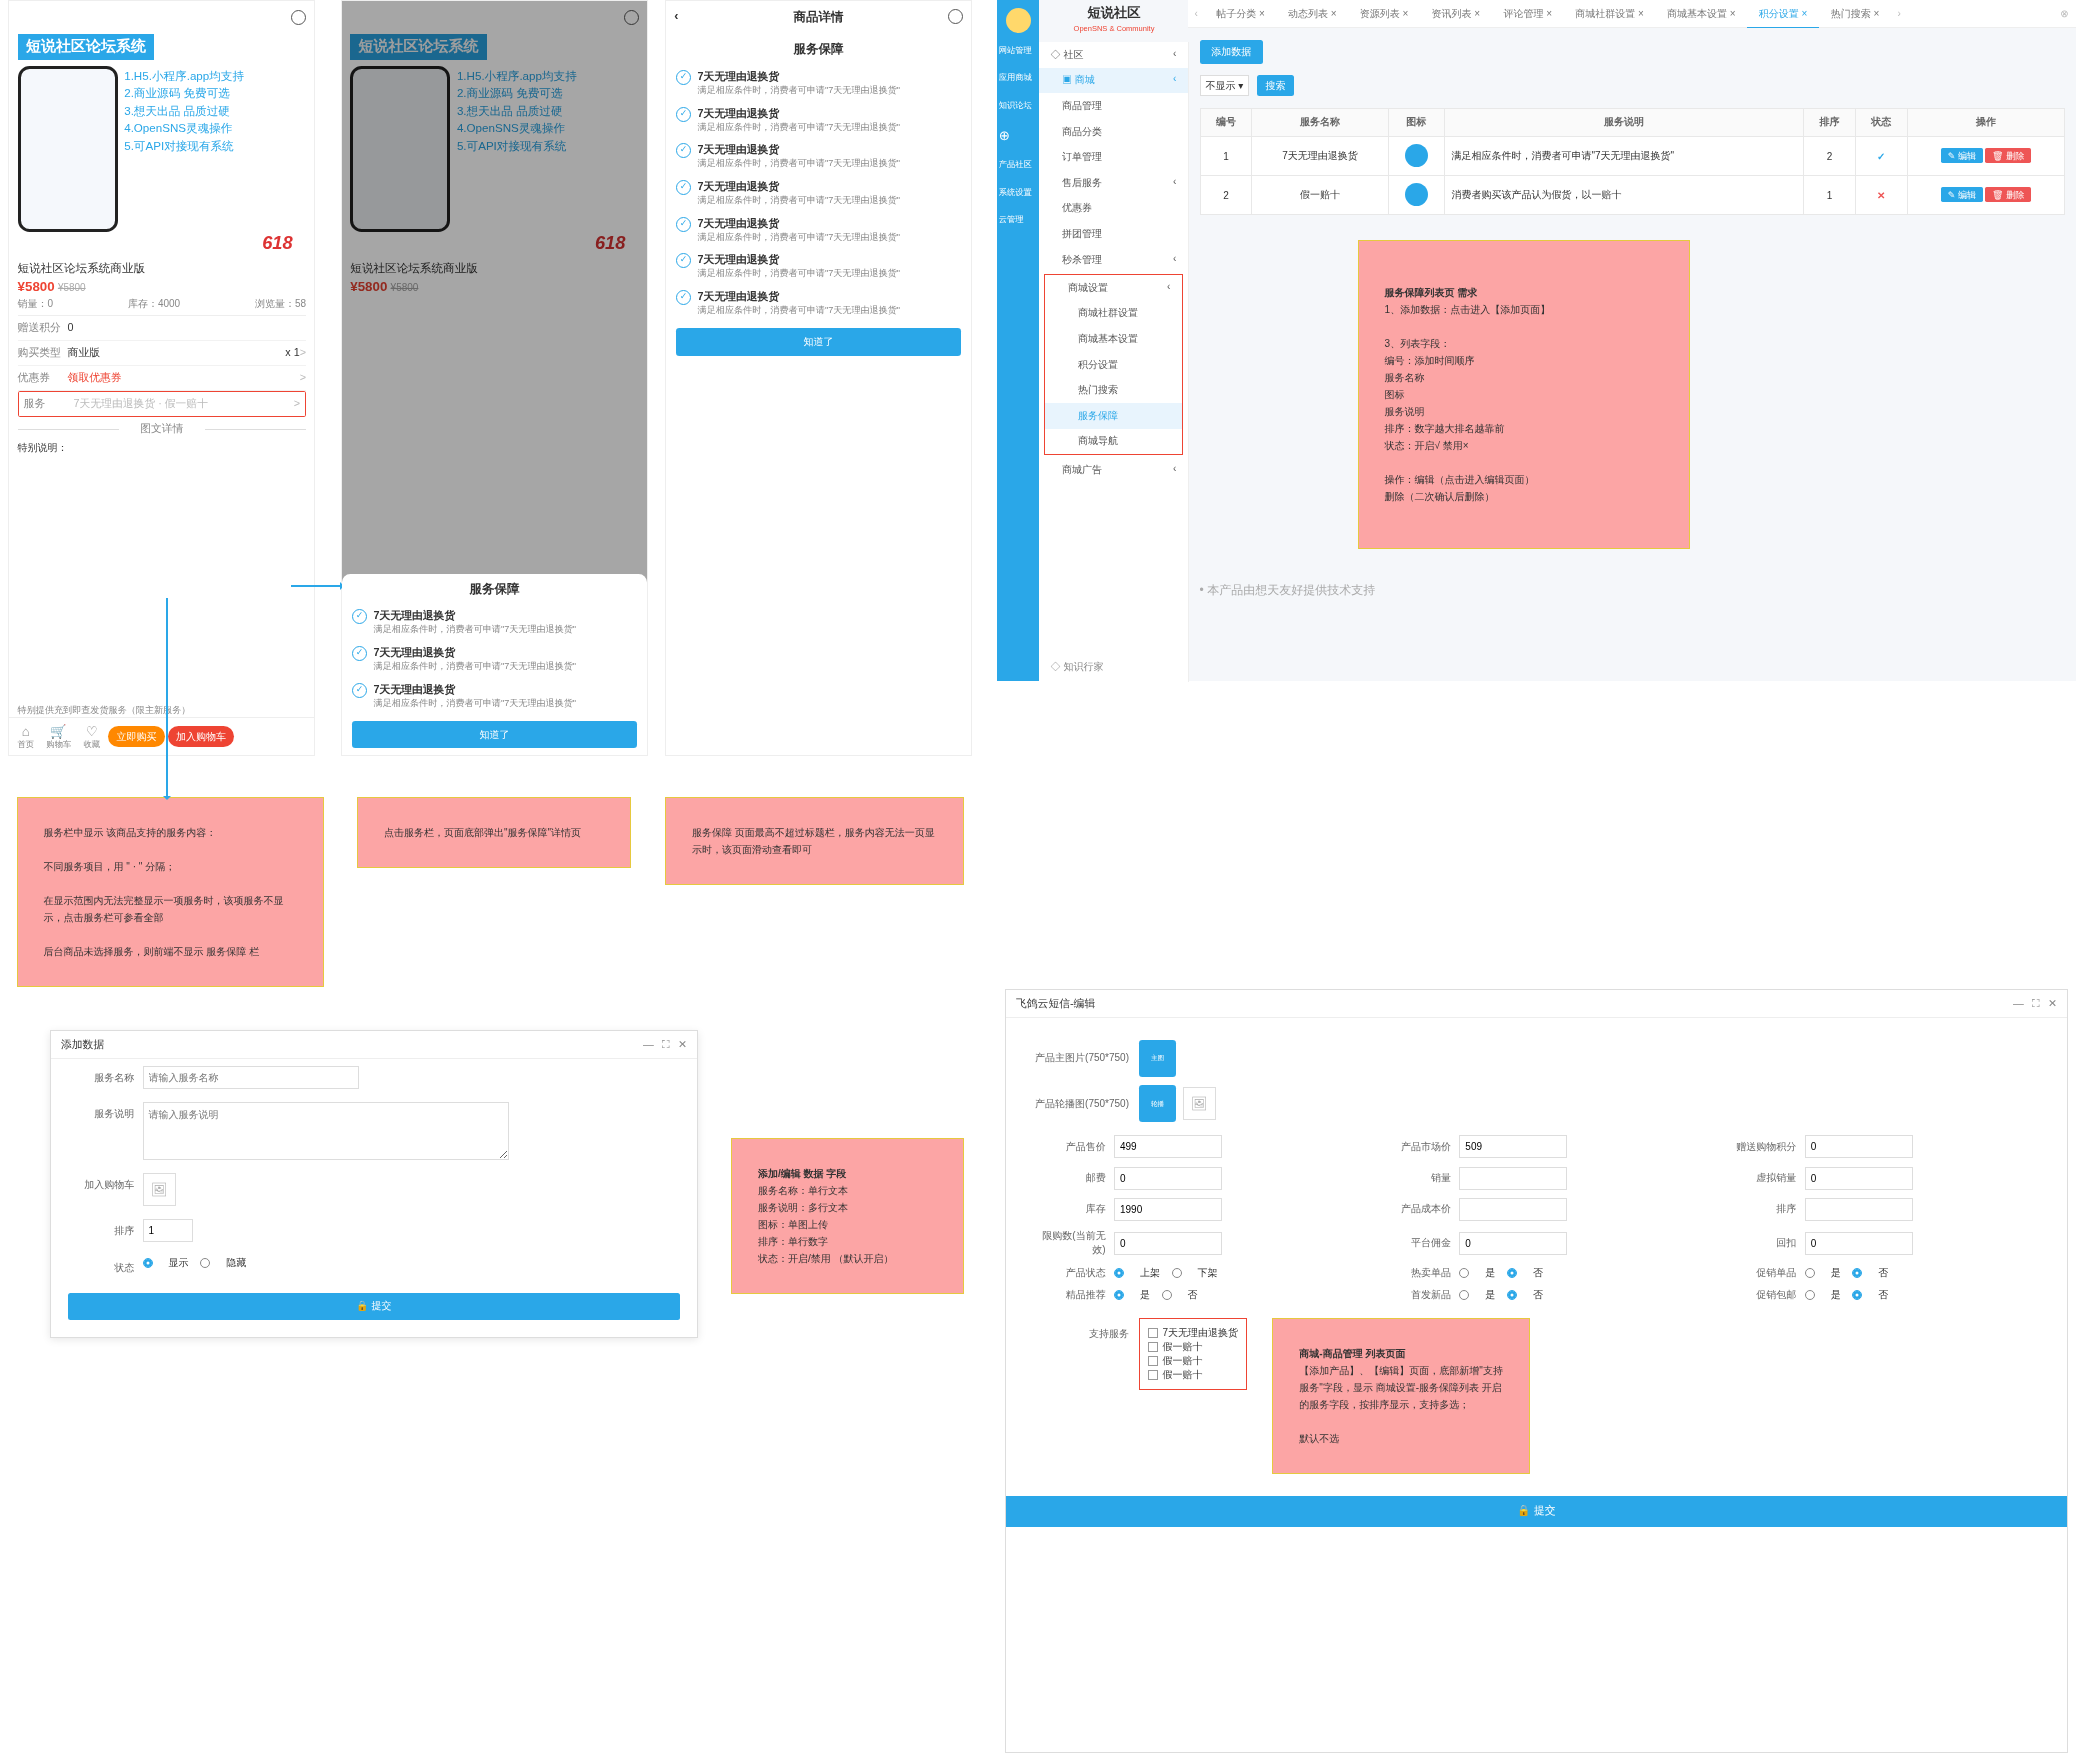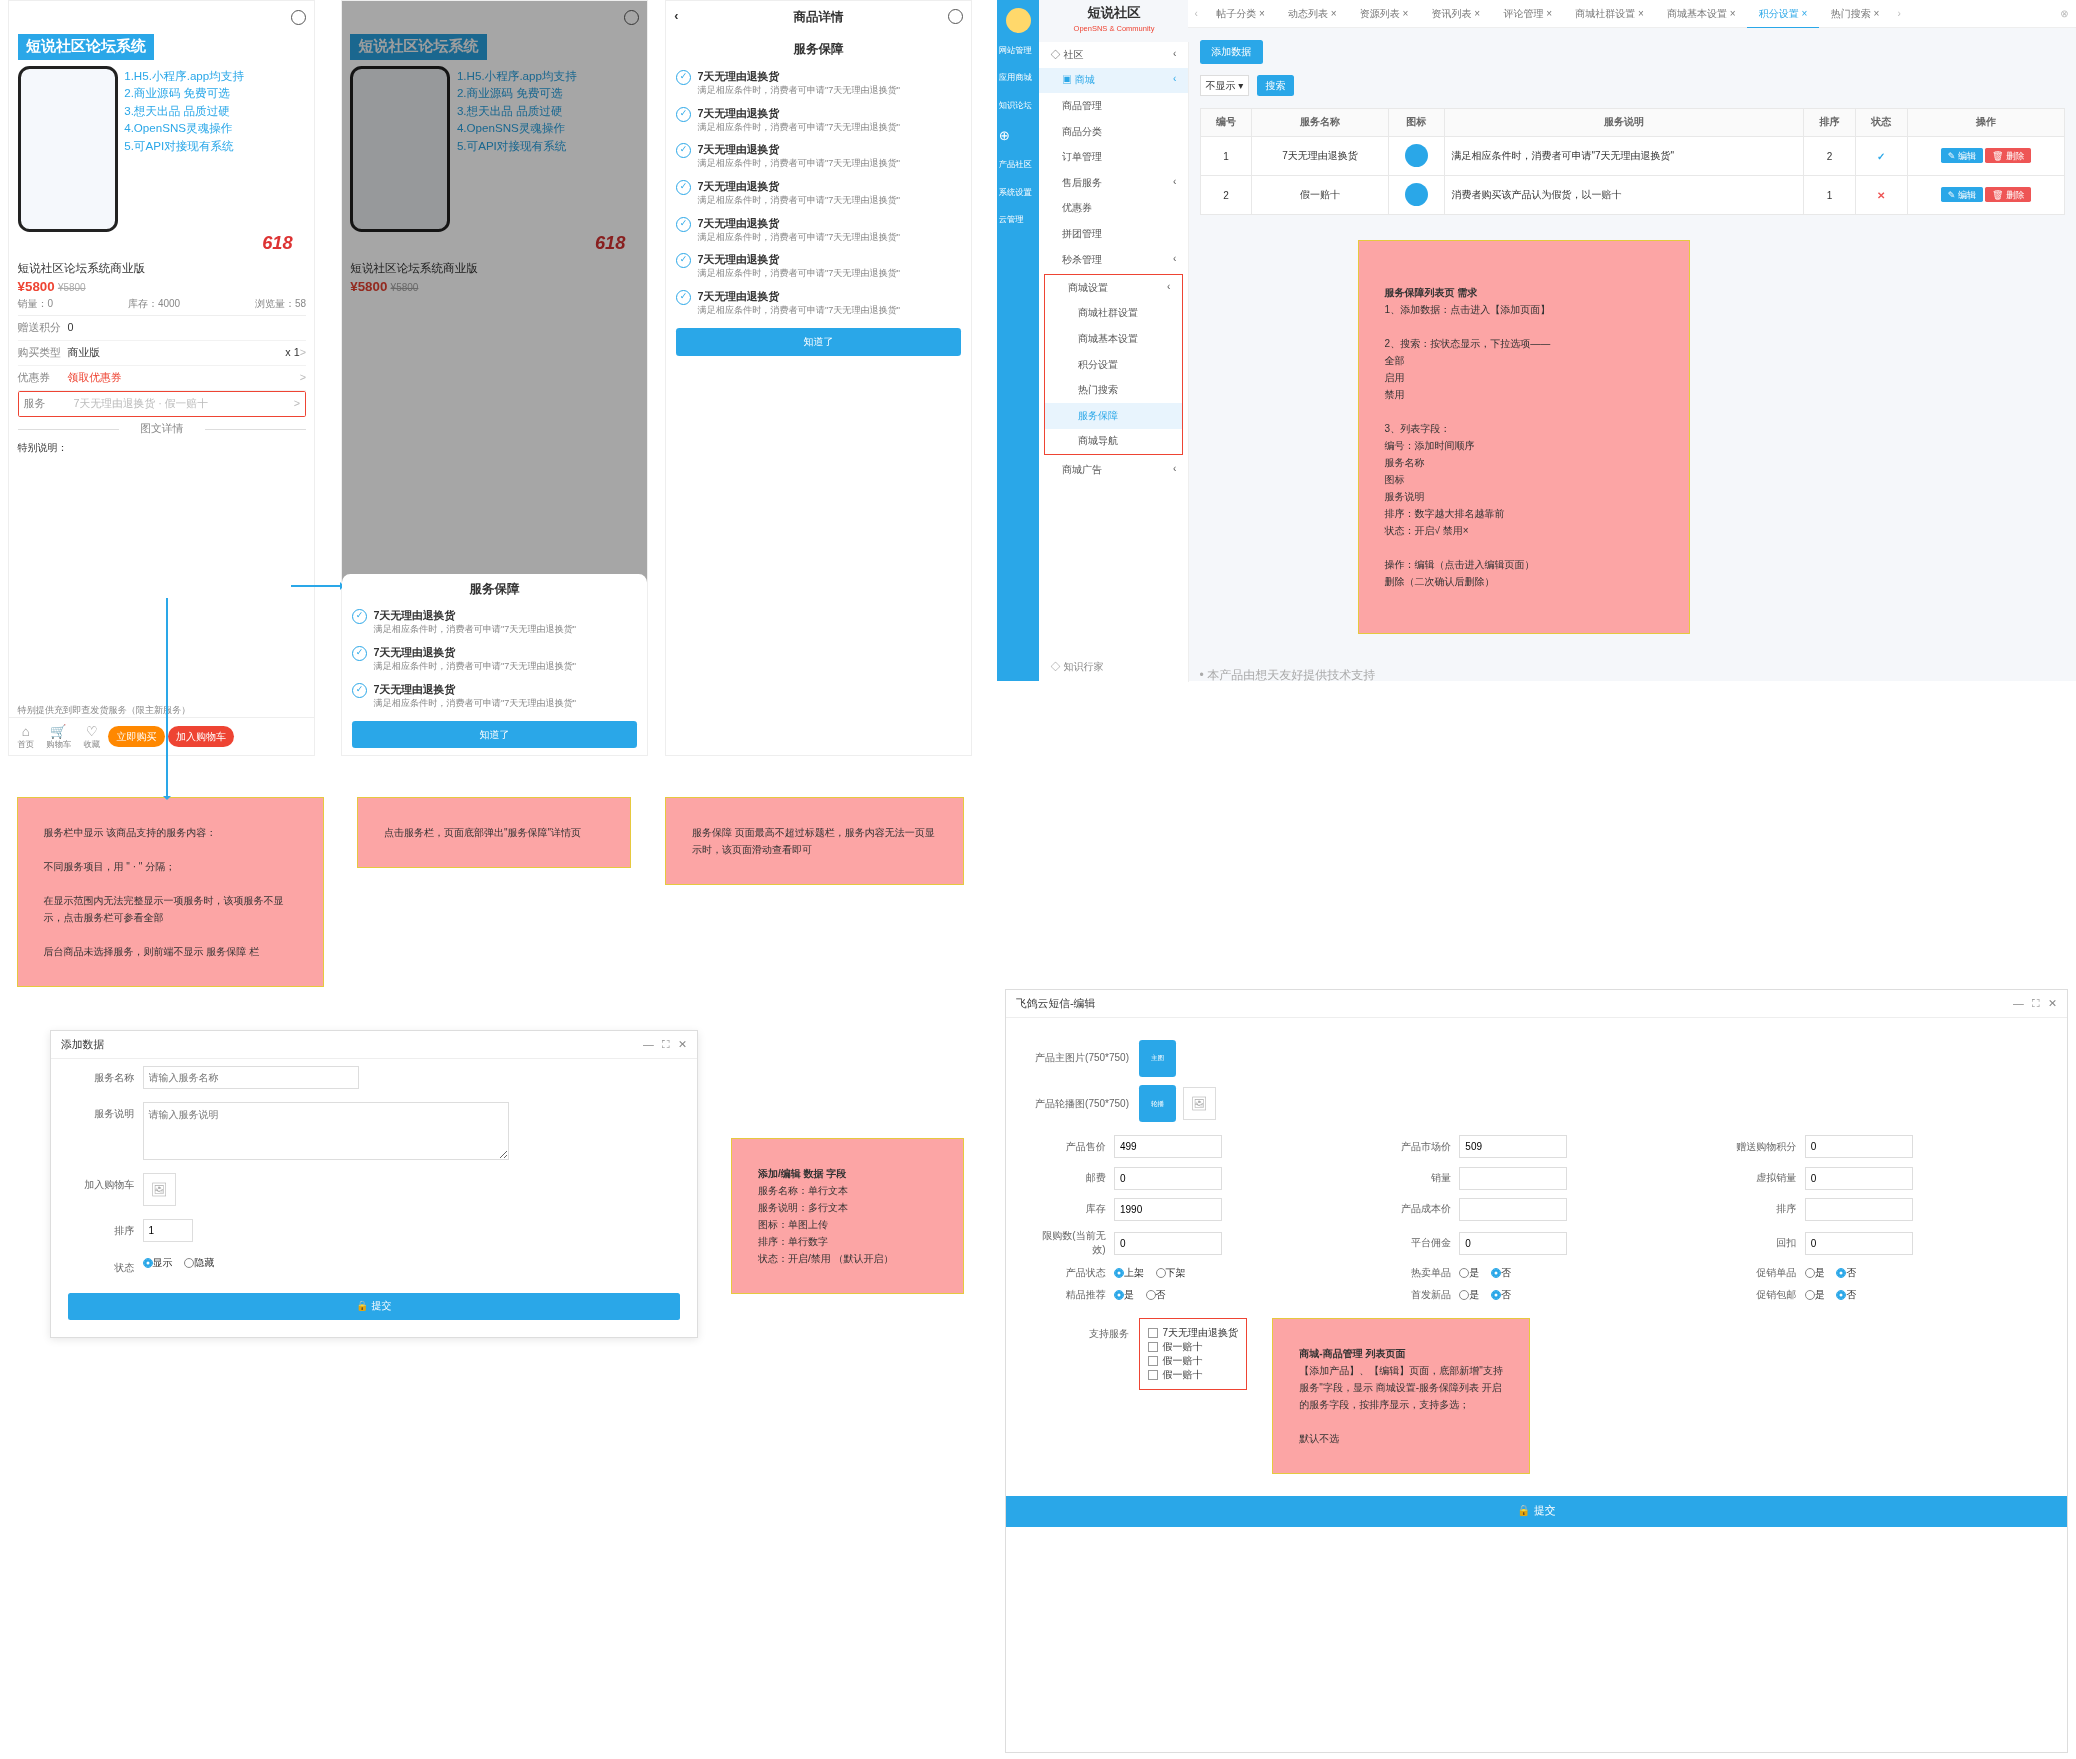--- a/index.html
+++ b/index.html
@@ -81,21 +81,21 @@
 
 .dlg-wrap{position:absolute;left:50px;top:1030px;width:648px;background:#fff;border:0.8px solid #ddd;box-shadow:0 1.7px 8.3px rgba(0,0,0,.1)}
 .dlg-head{display:flex;justify-content:space-between;padding:6.6px 10px;border-bottom:0.8px solid #eee;font-size:10.8px}
 .dlg-ctrl{display:flex;gap:8.3px;color:#888}
 .frm-row{display:flex;align-items:flex-start;padding:6.6px 16.6px}
 .frm-row .lbl{width:75px;text-align:right;color:#666;padding-top:5px;padding-right:8.3px}
 .inp{border:0.8px solid #ddd;padding:5px;font-size:10px}
 .inp.w1{width:216px}
 .ta{width:366px;height:58px}
 .img-up{width:33px;height:33px;border:0.8px solid #ddd;display:flex;align-items:center;justify-content:center;color:#aaa;font-size:13.3px}
-.radio{display:inline-flex;align-items:center;gap:0;margin-right:11.6px}
+.radio{display:inline-flex;align-items:center;gap:16px;margin-right:11.6px}
 .radio .d{width:10px;height:10px;border-radius:50%;border:0.8px solid #888;display:inline-block}
 .radio.on .d{border-color:#2aa7e8;box-shadow:inset 0 0 0 2.5px #2aa7e8}
 .submit{background:#2aa7e8;color:#fff;text-align:center;padding:6.6px;margin:11.6px 16.6px 16.6px;border-radius:2.5px}
 
 
 .editor{position:absolute;left:1005px;top:989px;width:1063px;height:764px;background:#fff;border:0.8px solid #ddd}
 .editor .dlg-head{font-size:10.8px}
 .ed-body{padding:13.3px 25px}
 .ed-row{display:flex;align-items:center;margin:8.3px 0}
 .ed-row .lbl{width:108px;text-align:right;color:#666;padding-right:10px;font-size:10px}
@@ -401,24 +401,20 @@
         <td>1</td>
         <td><span class="x">✕</span></td>
         <td><span class="btn-sm b">✎ <span>编辑</span></span> <span class="btn-sm r">🗑 <span>删除</span></span></td>
       </tr>
     </tbody>
         </table>
 
     <div class="note" style="width:332px;margin-top:25px;margin-left:158px;white-space:pre-line">
       <b>服务保障列表页 需求</b>
       <div>1、添加数据：点击进入【添加页面】</div>
-      <div>2、搜索：按状态显示，下拉选项——
-全部
-启用
-禁用</div>
       <div>3、列表字段：
 编号：添加时间顺序
 服务名称
 图标
 服务说明
 排序：数字越大排名越靠前
 状态：开启√   禁用×</div>
       <div>操作：编辑（点击进入编辑页面）
            删除（二次确认后删除）</div>
     </div>

